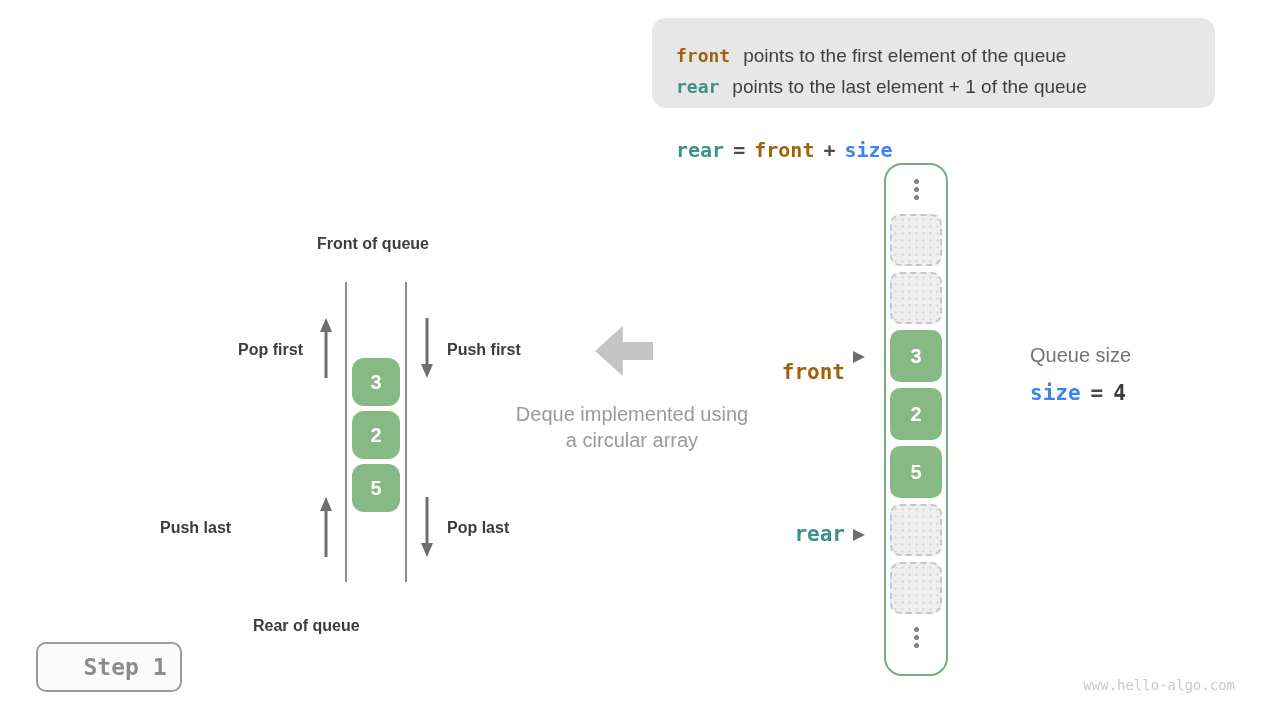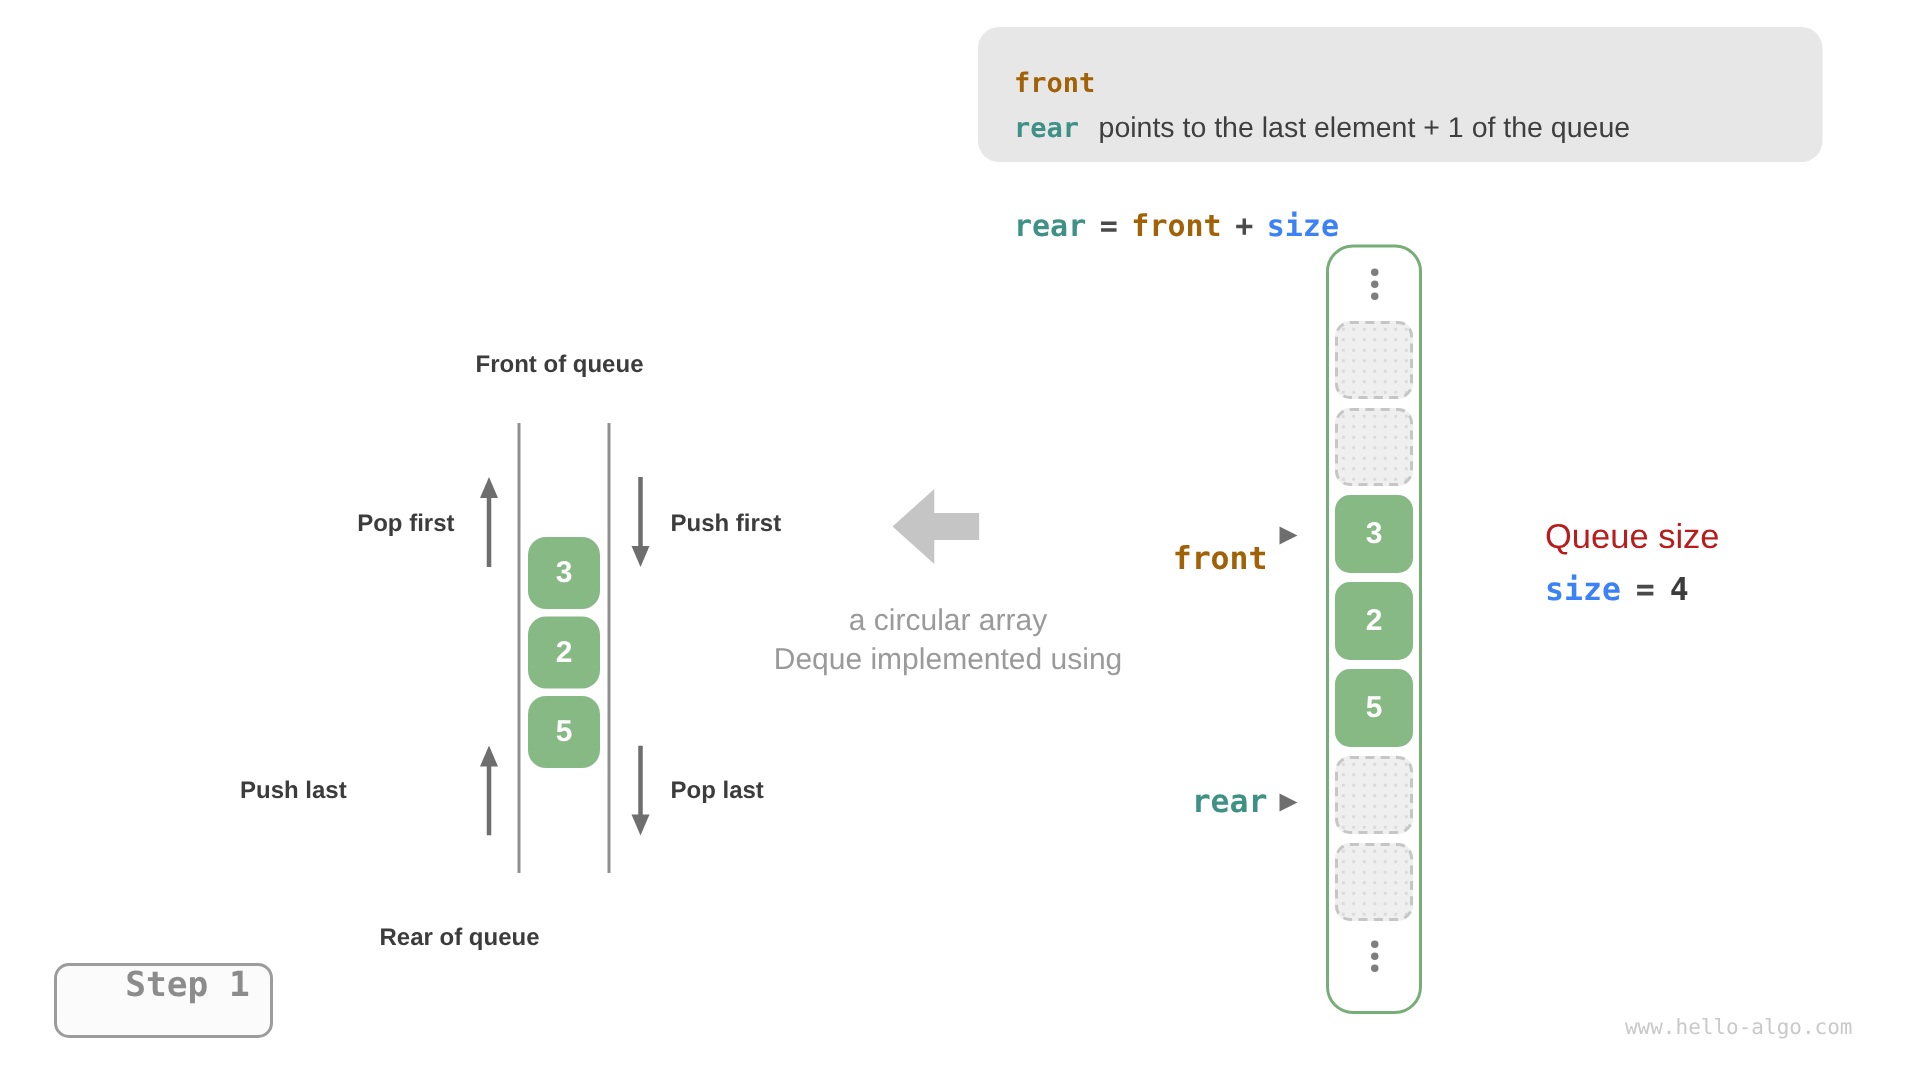--- a/index.html
+++ b/index.html
@@ -65,44 +65,45 @@
   .vdots{position:absolute;left:0;width:60px;display:flex;flex-direction:column;align-items:center;gap:3px;}
   .vdots span{width:5px;height:5px;border-radius:50%;background:#7e7e7e;}
 
   .ptr-label{width:145px;text-align:right;font-family:"DejaVu Sans Mono",monospace;font-weight:bold;font-size:21px;}
   .ptr-head{
     width:0;height:0;border-left:12px solid #6e6e6e;
     border-top:6px solid transparent;border-bottom:6px solid transparent;
   }
 
   
-  .qsize-title{left:1030px;top:344px;font-size:23px;color:#b91c1c;}
+  .qsize-title{left:1030px;top:344px;font-size:20px;color:#737373;}
   .qsize-line{left:1030px;top:381px;display:flex;gap:10px;align-items:baseline;
     font-family:"DejaVu Sans Mono",monospace;font-weight:bold;font-size:21px;}
 
   
   .step-box{
     left:36px;top:642px;width:146px;height:50px;background:#fbfbfb;
     border:2px solid #9c9c9c;border-radius:10px;box-sizing:border-box;
-    display:flex;align-items:flex-start;justify-content:center;
+    display:flex;align-items:center;justify-content:center;
     font-family:"DejaVu Sans Mono",monospace;font-weight:bold;font-size:23px;color:#8c8c8c;padding-left:32px;
   }
 
   
   .watermark{
     left:1035px;top:677px;width:200px;text-align:right;
     font-family:"DejaVu Sans Mono",monospace;font-size:14px;color:#c9c9c9;
   }
 </style>
 </head>
 <body>
 
 <div class="abs legend-box">
   <div class="legend-line">
     <span class="code code-front">front</span>
+    <span>points to the first element of the queue</span>
   </div>
   <div class="legend-line">
     <span class="code code-rear">rear</span>
     <span>points to the last element + 1 of the queue</span>
   </div>
 </div>
 
 <div class="abs formula">
   <span class="code-rear">rear</span>
   <span class="code-gray">=</span>
@@ -139,22 +140,22 @@
 
 <div class="abs h-label" style="left:160px;top:338px;width:143px;text-align:right;">Pop first</div>
 <div class="abs h-label" style="left:447px;top:338px;">Push first</div>
 <div class="abs h-label" style="left:160px;top:516px;width:143px;text-align:left;">Push last</div>
 <div class="abs h-label" style="left:447px;top:516px;">Pop last</div>
 
 <div class="abs h-label" style="left:253px;top:614px;width:240px;text-align:left;">Rear of queue</div>
 
 <div class="abs block-arrow"></div>
 <div class="abs caption">
+  <div>Deque implemented using</div>
   <div>a circular array</div>
-  <div>Deque implemented using</div>
 </div>
 
 <div class="abs array-box">
   <div class="vdots" style="top:14px;">
       <span></span>
       <span></span>
       <span></span>
     </div>
 
   <div class="arr-cell arr-empty" style="top:49px;"></div>

